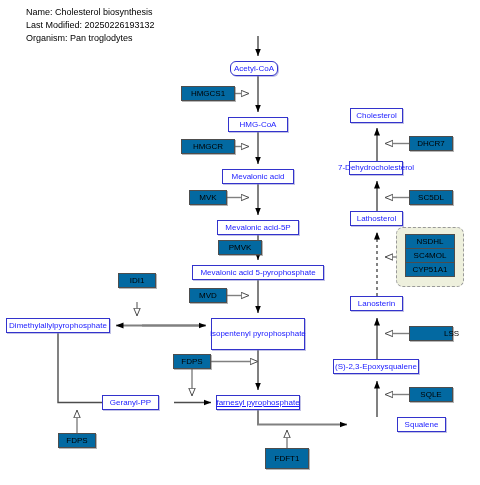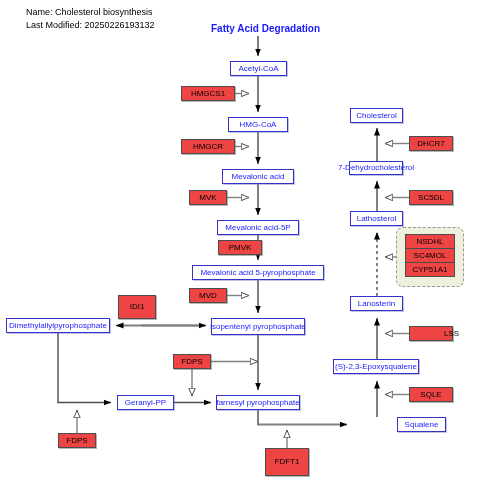--- a/index.html
+++ b/index.html
@@ -35,21 +35,21 @@
     white-space:nowrap;
     box-shadow:1px 1px 0 rgba(120,120,200,.45);
   }
   .node span{display:block;}
 
   
   .enz{
     position:absolute;
     box-sizing:border-box;
     border:1px solid #4d4d4d;
-    background:#ef4444;
+    background:#0369a1;
     color:#000000;
     font-size:8px;
     line-height:1;
     display:flex;align-items:center;justify-content:center;
     white-space:nowrap;
     box-shadow:1px 1px 0 rgba(90,90,90,.45);
   }
 
   
   .group{
@@ -62,23 +62,23 @@
   .enz.stacked{box-shadow:none;}
 </style>
 </head>
 <body>
 
 <div id="canvas">
 
   <div class="meta">
     <div>Name: Cholesterol biosynthesis</div>
     <div>Last Modified: 20250226193132</div>
+    <div>Organism: Pan troglodytes</div>
   </div>
 
-  <div class="title" style="left:211px;top:23px;">Fatty Acid Degradation</div>
 
   <svg class="wires" viewBox="0 0 480 485">
     <defs>
       <marker id="solidArrow" markerWidth="9" markerHeight="9" refX="7.5" refY="3.6" orient="auto" markerUnits="userSpaceOnUse">
         <path d="M0,0.6 L7.6,3.6 L0,6.6 z" fill="#000000"></path>
       </marker>
       <marker id="solidArrowUp" markerWidth="9" markerHeight="9" refX="7.5" refY="3.6" orient="auto" markerUnits="userSpaceOnUse">
         <path d="M0,0.6 L7.6,3.6 L0,6.6 z" fill="#000000"></path>
       </marker>
       <marker id="openTri" markerWidth="10" markerHeight="10" refX="8.4" refY="4" orient="auto" markerUnits="userSpaceOnUse">
@@ -136,45 +136,45 @@
       <path d="M409,333.5 L385,333.5" marker-end="url(#openTri)"></path>
       <path d="M396,257 L385,257" marker-end="url(#openTri)"></path>
       <path d="M409,197.5 L385,197.5" marker-end="url(#openTri)"></path>
       <path d="M409,143.5 L385,143.5" marker-end="url(#openTri)"></path>
     </g>
   </svg>
 
   <div class="group" id="enzyme-group" style="left: 396px; top: 227px; width: 68px; height: 60px;"></div>
 
   <div id="metabolite-layer">
-      <div class="node" style="left: 230px; top: 61px; width: 57px; height: 15px;">
+      <div class="node" style="left: 230px; top: 61px; width: 48px; height: 15px; border-radius: 6px;">
         <span>Acetyl-CoA</span>
       </div>
       <div class="node" style="left: 228px; top: 117px; width: 60px; height: 15px;">
         <span>HMG-CoA</span>
       </div>
       <div class="node" style="left: 222px; top: 169px; width: 72px; height: 15px;">
         <span>Mevalonic acid</span>
       </div>
       <div class="node" style="left: 217px; top: 220px; width: 82px; height: 15px;">
         <span>Mevalonic acid-5P</span>
       </div>
       <div class="node" style="left: 192px; top: 265px; width: 132px; height: 15px;">
         <span>Mevalonic acid 5-pyrophosphate</span>
       </div>
-      <div class="node" style="left: 211px; top: 318px; width: 94px; height: 17px;">
+      <div class="node" style="left: 211px; top: 318px; width: 94px; height: 32px;">
         <span>isopentenyl pyrophosphate</span>
       </div>
       <div class="node" style="left: 6px; top: 318px; width: 104px; height: 15px;">
         <span>Dimethylallylpyrophosphate</span>
       </div>
-      <div class="node" style="left: 117px; top: 395px; width: 57px; height: 15px;">
+      <div class="node" style="left: 102px; top: 395px; width: 57px; height: 15px;">
         <span>Geranyl-PP</span>
       </div>
-      <div class="node" style="left: 216px; top: 395px; width: 84px; height: 15px;">
+      <div class="node" style="left: 216px; top: 395px; width: 84px; height: 15px; text-decoration: underline;">
         <span>farnesyl pyrophosphate</span>
       </div>
       <div class="node" style="left: 353px; top: 417px; width: 49px; height: 15px; margin-left: 44px;">
         <span>Squalene</span>
       </div>
       <div class="node" style="left: 333px; top: 359px; width: 86px; height: 15px;">
         <span>(S)-2,3-Epoxysqualene</span>
       </div>
       <div class="node" style="left: 350px; top: 296px; width: 53px; height: 15px; align-items: center;">
         <span>Lanosterin</span>
@@ -198,30 +198,30 @@
       </div>
       <div class="enz" style="left: 189px; top: 190px; width: 38px; height: 15px;">
         <span>MVK</span>
       </div>
       <div class="enz" style="left: 186px; top: 240px; width: 44px; height: 15px; margin-left: 32px;">
         <span>PMVK</span>
       </div>
       <div class="enz" style="left: 189px; top: 288px; width: 38px; height: 15px;">
         <span>MVD</span>
       </div>
-      <div class="enz" style="left: 118px; top: 295px; width: 38px; height: 24px;">
+      <div class="enz" style="left: 118px; top: 273px; width: 38px; height: 15px;">
         <span>IDI1</span>
       </div>
       <div class="enz" style="left: 173px; top: 354px; width: 38px; height: 15px;">
         <span>FDPS</span>
       </div>
       <div class="enz" style="left: 58px; top: 433px; width: 38px; height: 15px;">
         <span>FDPS</span>
       </div>
-      <div class="enz" style="left: 265px; top: 448px; width: 44px; height: 28px;">
+      <div class="enz" style="left: 265px; top: 448px; width: 44px; height: 21px;">
         <span>FDFT1</span>
       </div>
       <div class="enz" style="left: 409px; top: 387px; width: 44px; height: 15px;">
         <span>SQLE</span>
       </div>
       <div class="enz" style="left: 409px; top: 326px; width: 44px; height: 15px; padding-left: 41px;">
         <span>LSS</span>
       </div>
       <div class="enz" style="left: 409px; top: 190px; width: 44px; height: 15px;">
         <span>SC5DL</span>

